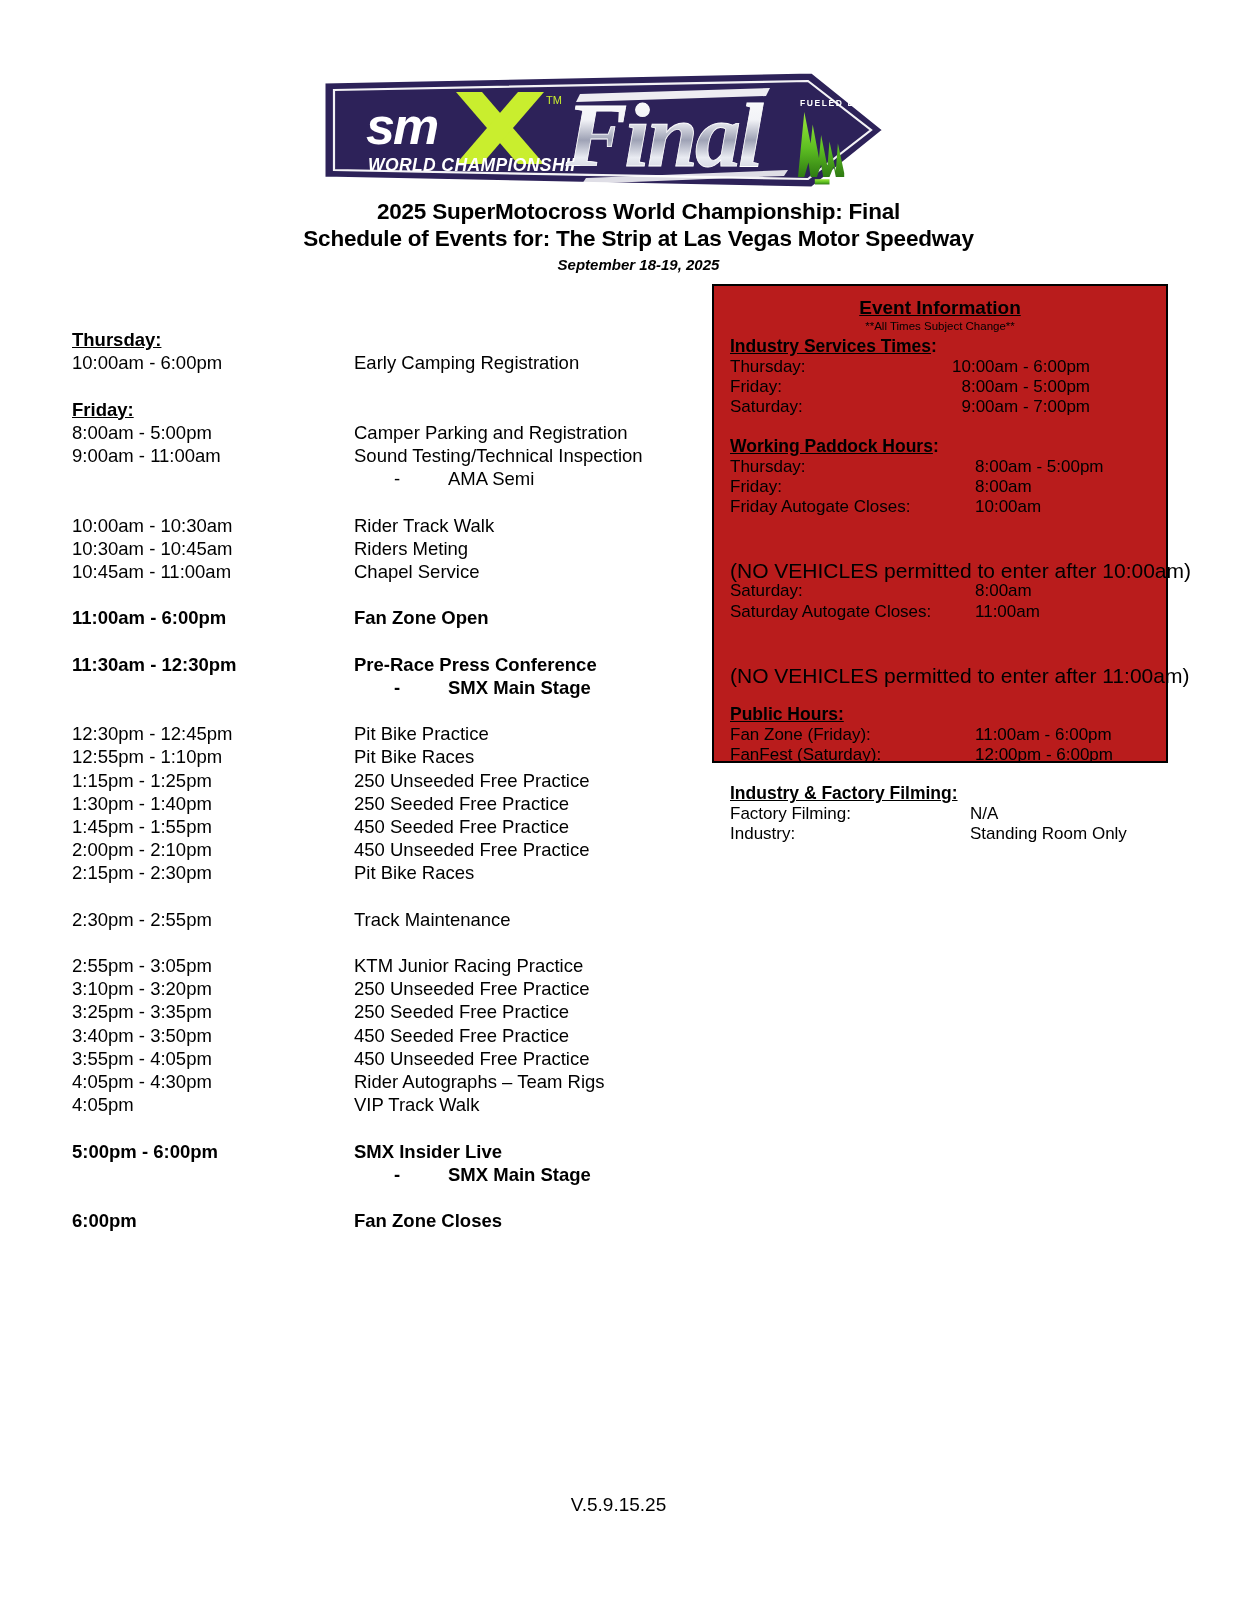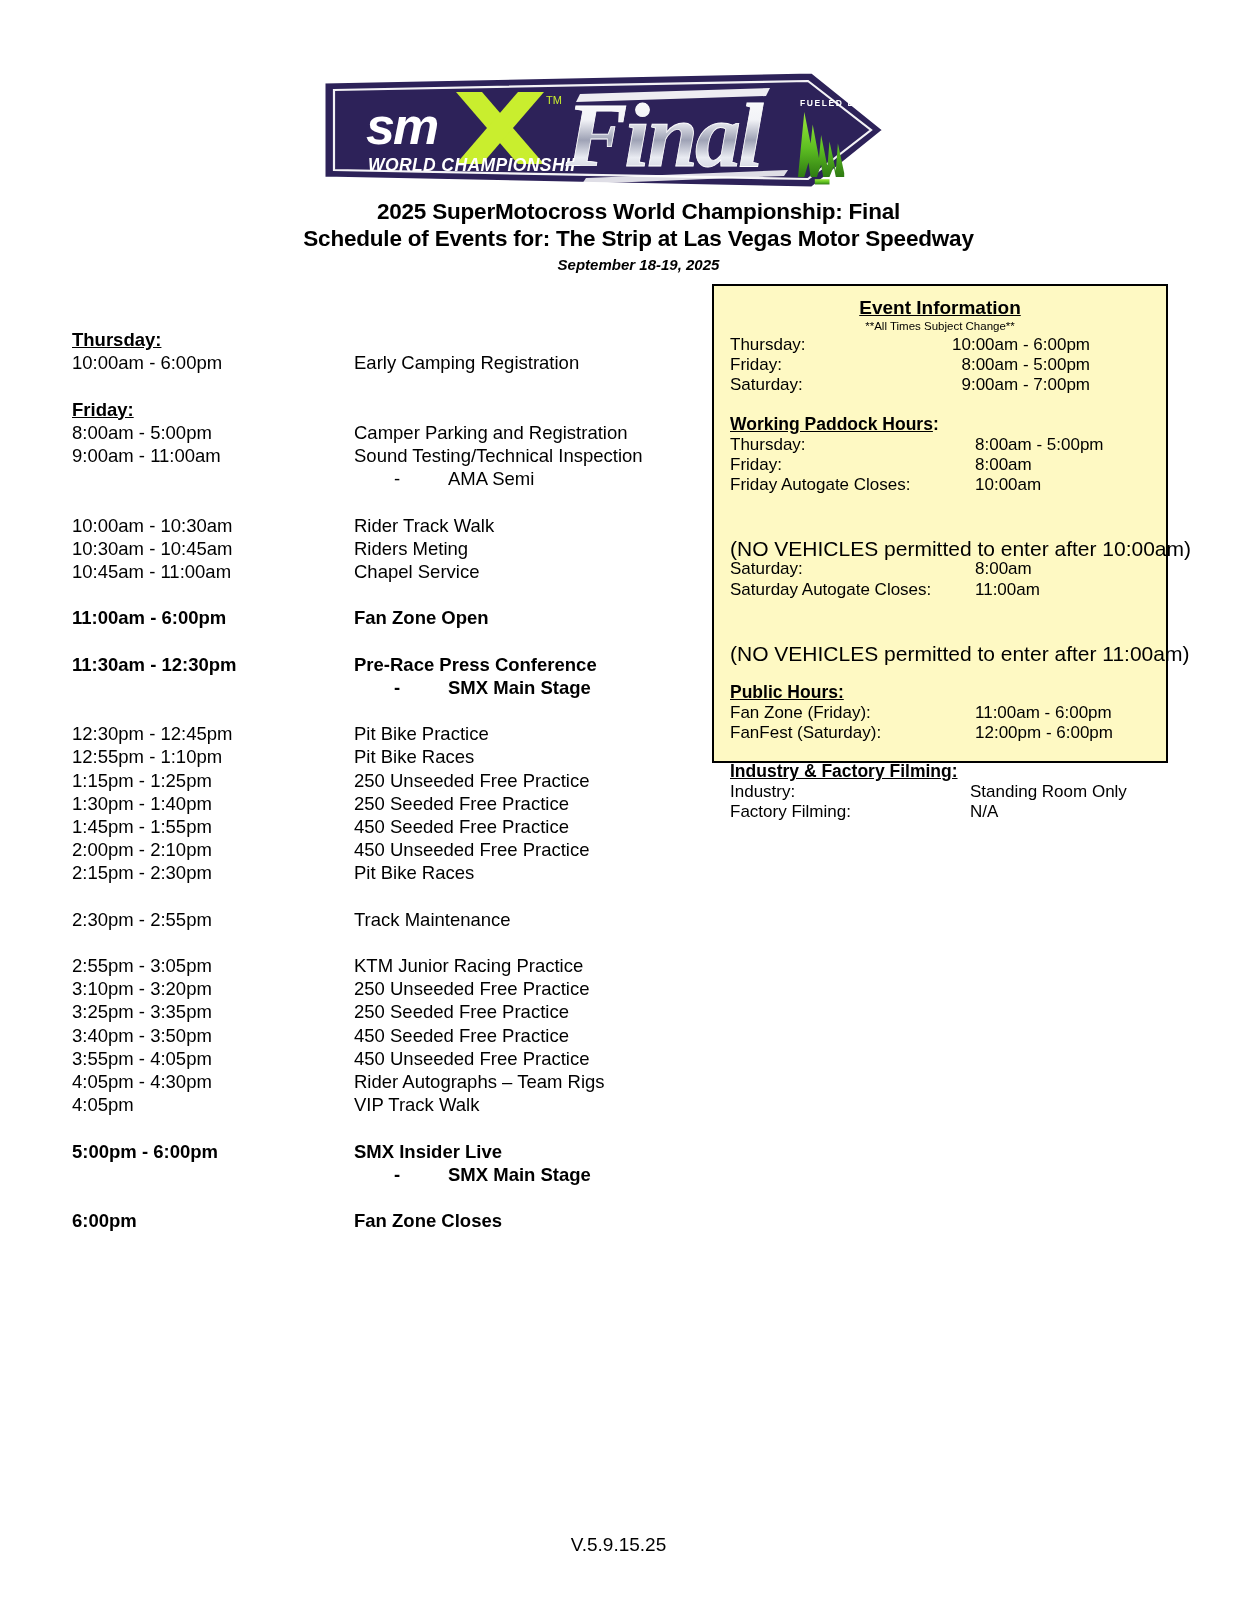--- a/index.html
+++ b/index.html
@@ -99,21 +99,21 @@
 
   
   .info-box {
     position: absolute;
     left: 712px;
     top: 284px;
     width: 456px;
     height: 479px;
     border: 2px solid #000;
     box-sizing: border-box;
-    background: #fef9c3;
+    background: #b91c1c;
   }
   .info-title {
     text-align: center;
     font-size: 19px;
     font-weight: bold;
     text-decoration: underline;
     margin-top: 10px;
     line-height: 23px;
   }
   .info-sub {
@@ -161,21 +161,20 @@
 
   
   .footer {
     position: absolute;
     left: 0;
     top: 1493px;
     width: 1237px;
     text-align: center;
     font-size: 19px;
     line-height: 24px;
-    margin-top: 40px;
   }
 </style>
 </head>
 <body>
 
 <div class="logo-wrap">
   <svg class="logo-svg" viewBox="0 0 572 128">
     <defs>
       <linearGradient id="silverGrad" x1="0" y1="0" x2="0" y2="1">
         <stop offset="0%" stop-color="#ffffff"></stop>
@@ -360,20 +359,21 @@
       <span class="time">6:00pm</span>
       <span class="desc">Fan Zone Closes</span>
     </div>
   </div>
 
 <div class="info-box">
   <div class="info-title">Event Information</div>
   <div class="info-sub">**All Times Subject Change**</div>
   <div class="info-inner" id="info-groups">
       <div class="info-group">
+        <div class="info-group-head"><span class="u">Industry Services Times</span><span>:</span></div>
         <div class="info-row align-right">
           <span class="lbl">Thursday:</span>
           <span class="val">10:00am - 6:00pm</span>
         </div>
         <div class="info-row align-right">
           <span class="lbl">Friday:</span>
           <span class="val">8:00am - 5:00pm</span>
         </div>
         <div class="info-row align-right">
           <span class="lbl">Saturday:</span>
@@ -415,26 +415,26 @@
         </div>
         <div class="info-row align-left">
           <span class="lbl">FanFest (Saturday):</span>
           <span class="val">12:00pm - 6:00pm</span>
         </div>
       </div>
       <div class="info-gap"></div>
       <div class="info-group">
         <div class="info-group-head"><span class="u">Industry &amp; Factory Filming:</span></div>
         <div class="info-row align-ind">
+          <span class="lbl">Factory Filming:</span>
+          <span class="val">N/A</span>
+        </div>
+        <div class="info-row align-ind">
           <span class="lbl">Industry:</span>
           <span class="val">Standing Room Only</span>
-        </div>
-        <div class="info-row align-ind">
-          <span class="lbl">Factory Filming:</span>
-          <span class="val">N/A</span>
         </div>
       </div>
     </div>
 </div>
 
 <div class="footer">
   <span>V.5.9.15.25</span>
 </div>
 
 </body></html>

